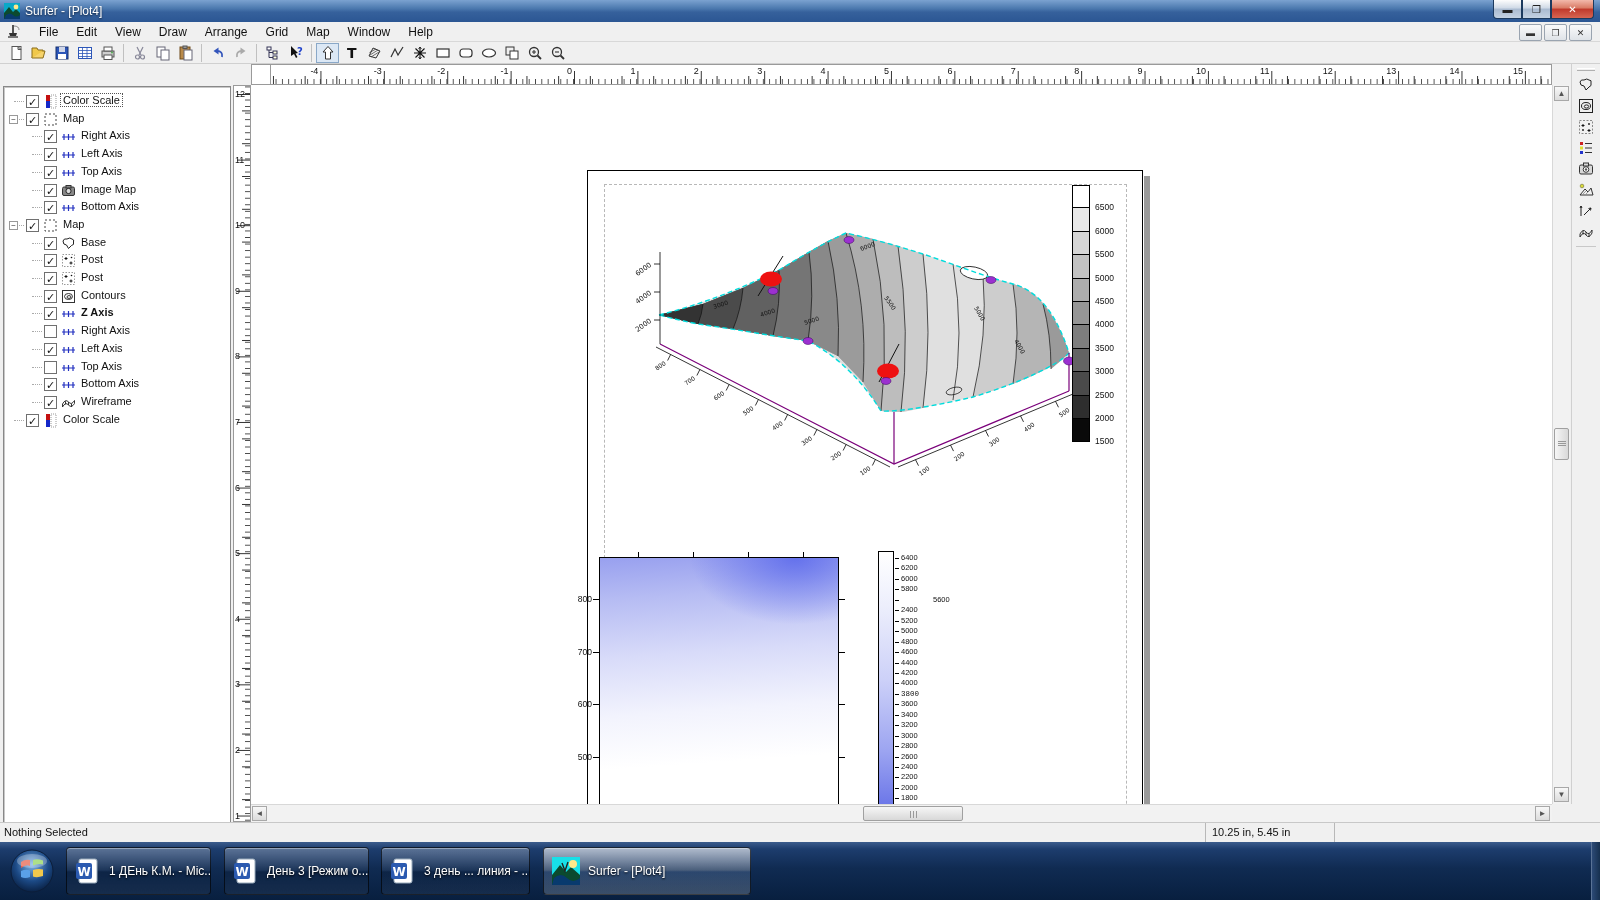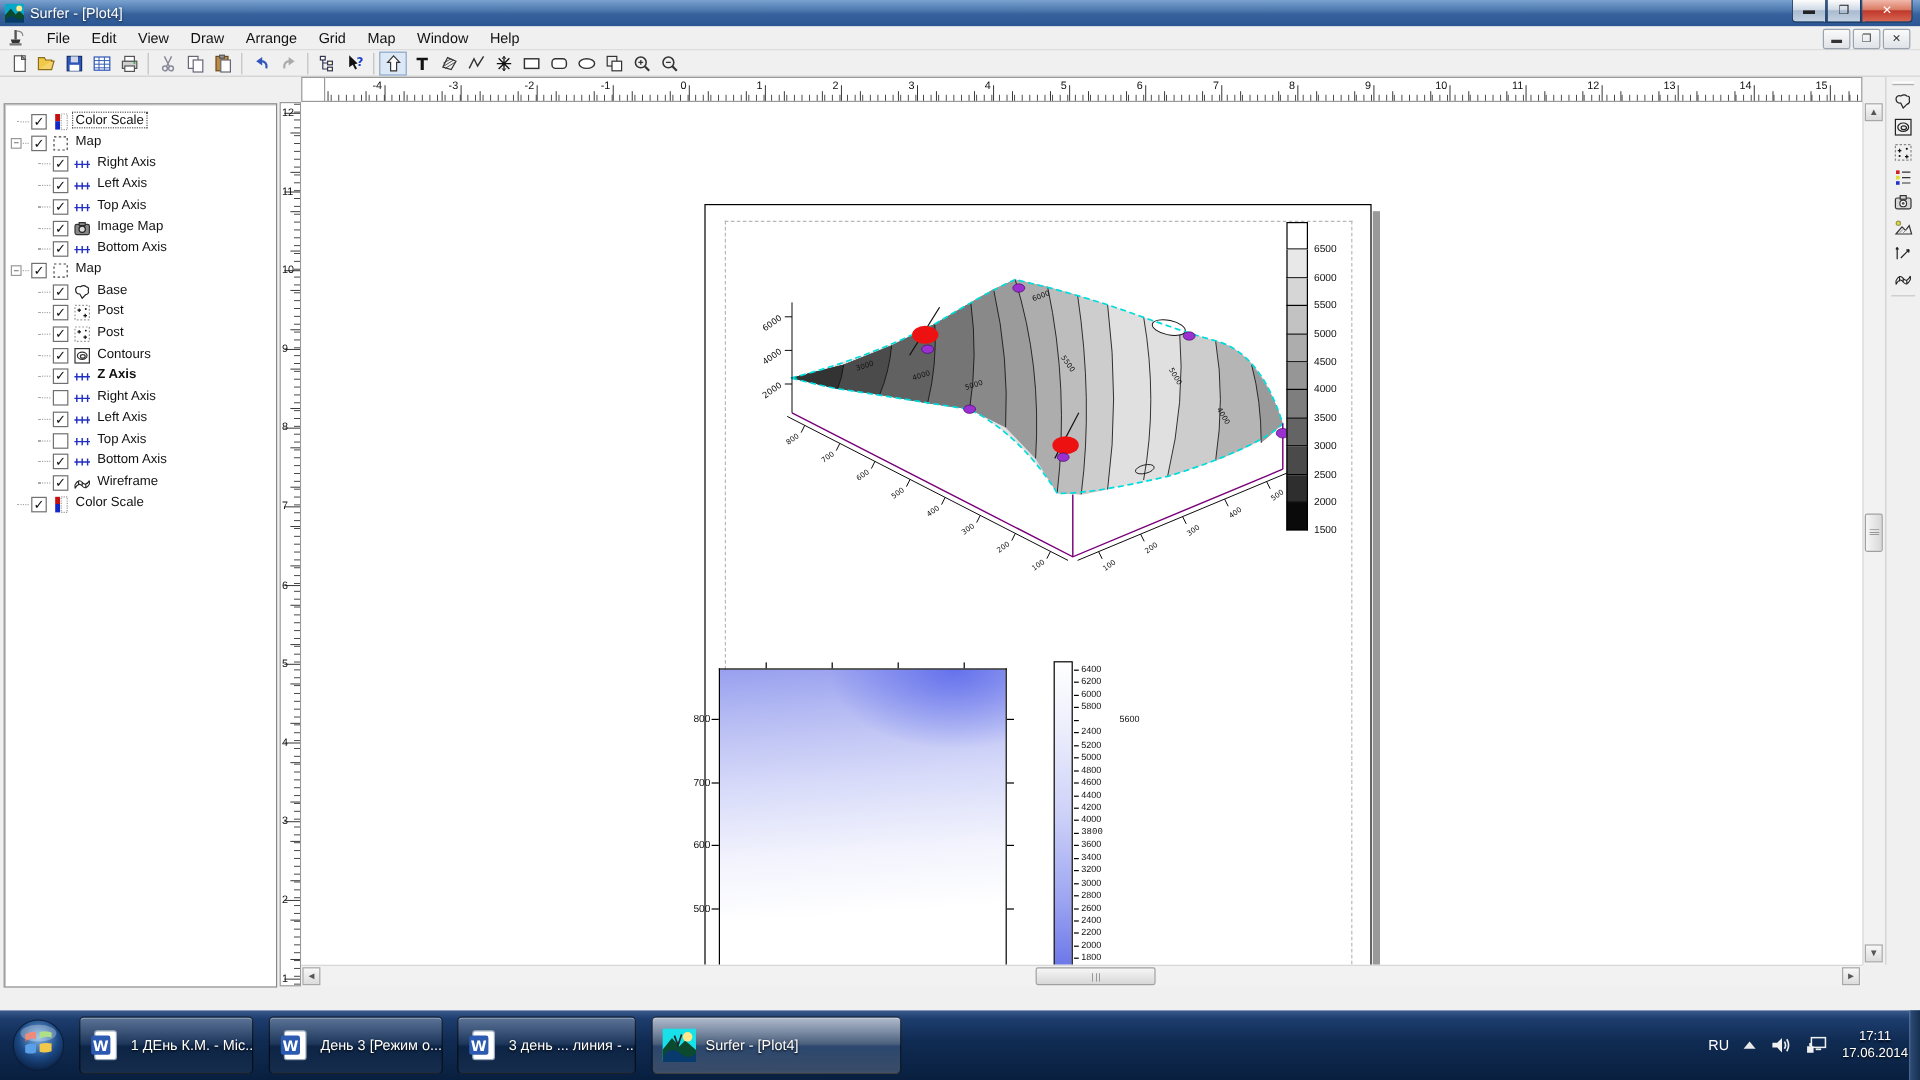--- a/index.html
+++ b/index.html
@@ -843,20 +843,24 @@
         </svg>
       </div>
       <div class="rbtn">
         <svg viewBox="0 0 16 16">
           <path d="M2 10 Q5 4 8 8 Q11 12 14 6 M2 13 Q5 7 8 11 Q11 15 14 9 M2 10 L2 13 M8 8 L8 11 M14 6 L14 9 M5 7 L5 10.5 M11 9.5 L11 13" stroke="#222" fill="none" stroke-width="0.9"></path>
         </svg>
       </div>
       <div class="endsep"></div>
     </div>
 
+  <div class="statusbar">
+    <span class="status-msg">Nothing Selected</span>
+    <span class="status-coords">10.25 in, 5.45 in</span>
+  </div>
 
   <div class="taskbar">
     <svg class="startorb" viewBox="0 0 48 48">
       <defs>
         <radialGradient id="orbg" cx="50%" cy="35%" r="65%">
           <stop offset="0%" stop-color="#7fb4e8"></stop>
             <stop offset="60%" stop-color="#1c4a86"></stop>
             <stop offset="100%" stop-color="#0a2246"></stop>
         </radialGradient>
       </defs>
@@ -896,33 +900,15 @@
           <svg class="surfericon" viewBox="0 0 28 28">
             <rect width="28" height="28" fill="#18e0e8"></rect>
             <path d="M0 18 L8 8 L14 15 L19 10 L28 18 L28 28 L0 28 Z" fill="#0b4a2f"></path>
             <circle cx="21" cy="7" r="4" fill="#ffe98a"></circle>
             <path d="M2 21 Q9 15 15 21 T28 21 L28 28 L0 28 Z" fill="#083a6e"></path>
             <path d="M10 6 L13 14 L16 5" stroke="#222" stroke-width="1.4" fill="none"></path>
           </svg>
           <span class="tlabel">Surfer - [Plot4]</span>
         </div>
       </div>
-    <div class="tray">
-      <span class="tray-lang">RU</span>
-      <div class="tray-chevron"></div>
-      <svg viewBox="0 0 18 18">
-        <polygon points="2,7 6,7 10,3 10,15 6,11 2,11" fill="#f0f0f0"></polygon>
-        <path d="M12,6 Q14,9 12,12 M14,4 Q17,9 14,14" stroke="#f0f0f0" stroke-width="1.4" fill="none"></path>
-      </svg>
-      <svg viewBox="0 0 20 18">
-        <rect x="5" y="2" width="13" height="9" fill="none" stroke="#f0f0f0" stroke-width="1.4"></rect>
-        <rect x="9" y="12" width="5" height="1.6" fill="#f0f0f0"></rect>
-        <rect x="1" y="10" width="6" height="6" fill="#f0f0f0"></rect>
-          <rect x="3" y="7" width="2" height="3" fill="#f0f0f0"></rect>
-      </svg>
-      <div class="tray-clock">
-        <div>17:11</div>
-        <div>17.06.2014</div>
-      </div>
-    </div>
     <div class="showdesktop"></div>
   </div>
 </div>
 
 </body></html>

